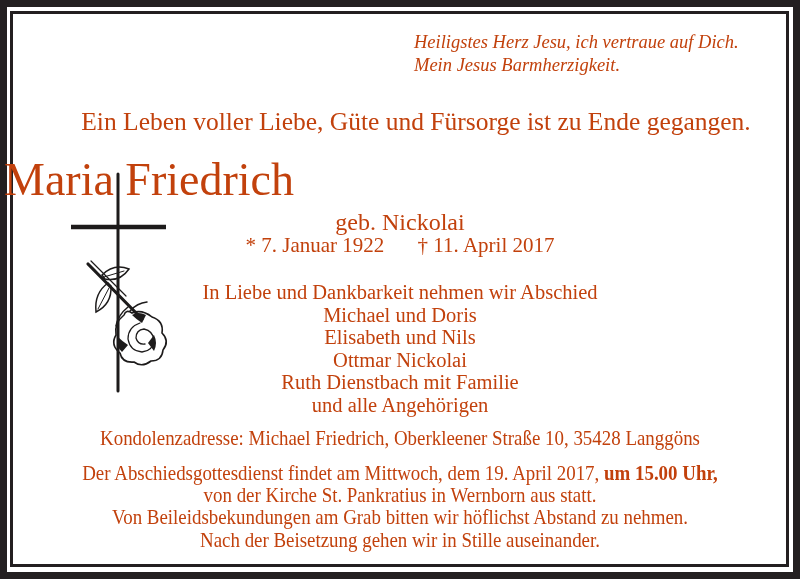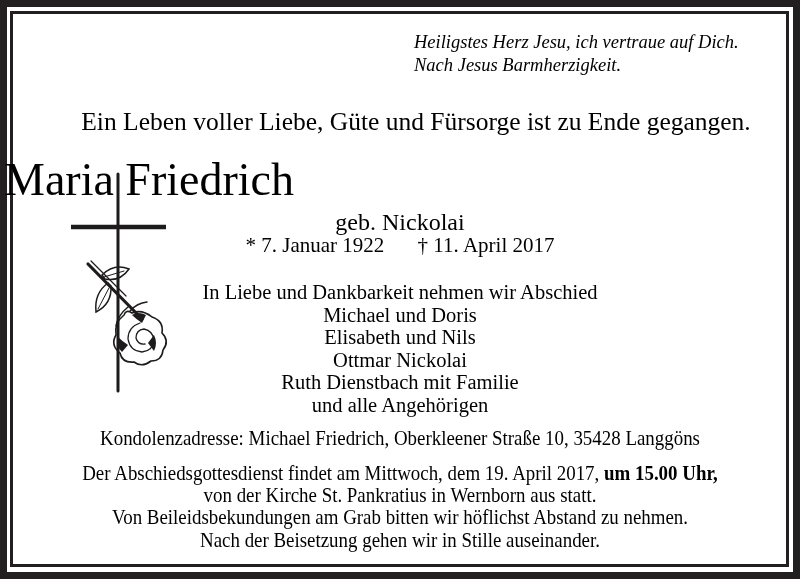--- a/index.html
+++ b/index.html
@@ -1,21 +1,21 @@
 <!DOCTYPE html>
 <html><head>
 <meta charset="utf-8">
 <style>
   html, body { margin: 0; padding: 0; background: #fff; }
   .page {
     position: relative;
     width: 800px;
     height: 579px;
     background: #ffffff;
-    color: #000000;
+    color: #c2410c;
     font-family: "Liberation Serif", serif;
     overflow: hidden;
     text-decoration: underline;
   }
   .frame-outer {
     position: absolute; inset: 0;
     border: 7px solid #231f20;
     pointer-events: none;
   }
   .frame-inner {
@@ -105,21 +105,21 @@
 </head>
 <body>
 
 <div class="page">
 
   <div class="frame-outer"></div>
   <div class="frame-inner"></div>
 
   <div class="prayer">
     <div>Heiligstes Herz Jesu, ich vertraue auf Dich.</div>
-    <div>Nach Jesus Barmherzigkeit.</div>
+    <div>Mein Jesus Barmherzigkeit.</div>
   </div>
 
   <div class="intro-line">Ein Leben voller Liebe, Güte und Fürsorge ist zu Ende gegangen.</div>
 
   <svg class="cross-art" viewBox="0 0 115 235" xmlns="http://www.w3.org/2000/svg" aria-hidden="true">
     <g fill="none" stroke="#1d1b1b" stroke-linecap="round">
       <line x1="60" y1="9" x2="60" y2="226" stroke-width="3"></line>
       <line x1="13" y1="62" x2="108" y2="62" stroke-width="4.5" stroke-linecap="butt"></line>
       <path d="M30,99 L84,154" stroke-width="3.2"></path>
       <path d="M33,96 L68,131" stroke-width="1.2"></path>

